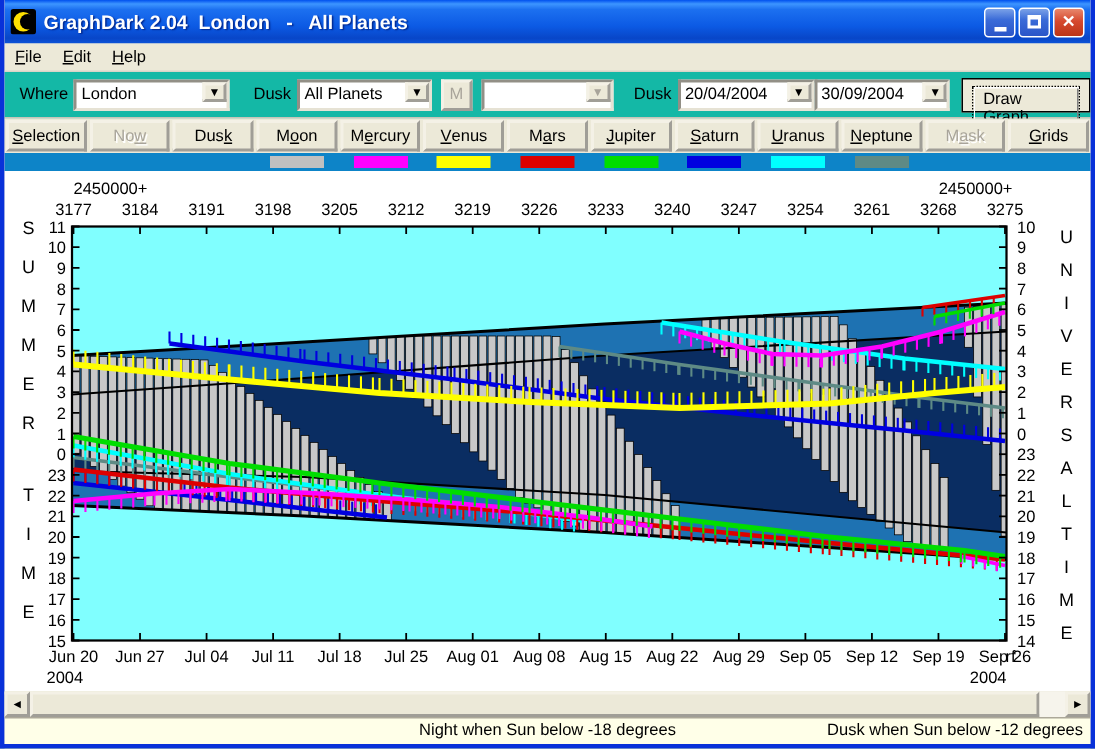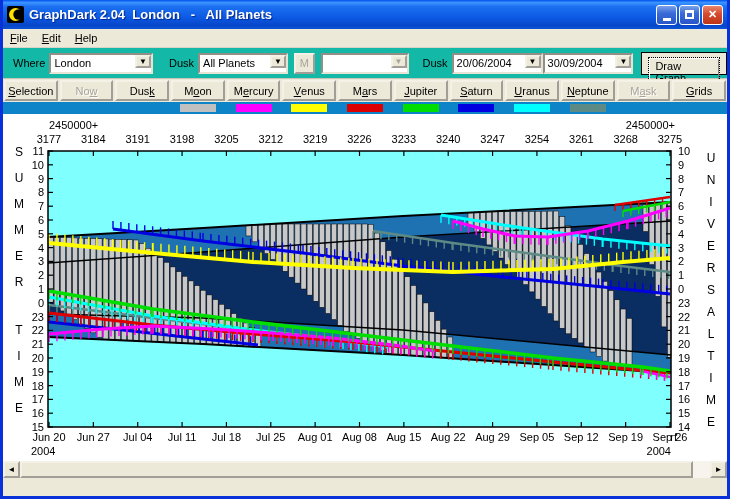--- a/index.html
+++ b/index.html
@@ -99,21 +99,21 @@
       <span class="val">All Planets</span>
       <span class="arrow">▼</span>
     </span>
     <span class="smallbtn">M</span>
     <span class="combo disabled" style="width:90px">
       <span class="val"></span>
       <span class="arrow">▼</span>
     </span>
     <span class="tlabel" style="margin-left:14px">Dusk</span>
     <span class="combo" style="width:93px">
-      <span class="val">20/06/2004</span>
+      <span class="val">20/04/2004</span>
       <span class="arrow">▼</span>
     </span>
     <span class="combo" style="width:93px;margin-left:0">
       <span class="val">30/09/2004</span>
       <span class="arrow">▼</span>
     </span>
     <span id="drawbtn">
       <span class="inner">Draw Graph</span>
     </span>
   </div>
@@ -1042,13 +1042,17 @@
       </svg>
   </div>
 
   <div id="hscroll">
     <span class="sbarrow">◄</span>
     <span id="sbthumb"></span>
     <span id="sbtrack"></span>
     <span class="sbarrow">►</span>
   </div>
 
+  <div id="statusbar">
+    <span id="status-left">Night when Sun below -18 degrees</span>
+    <span id="status-right">Dusk when Sun below -12 degrees</span>
+  </div>
 </div>
 
 </body></html>

